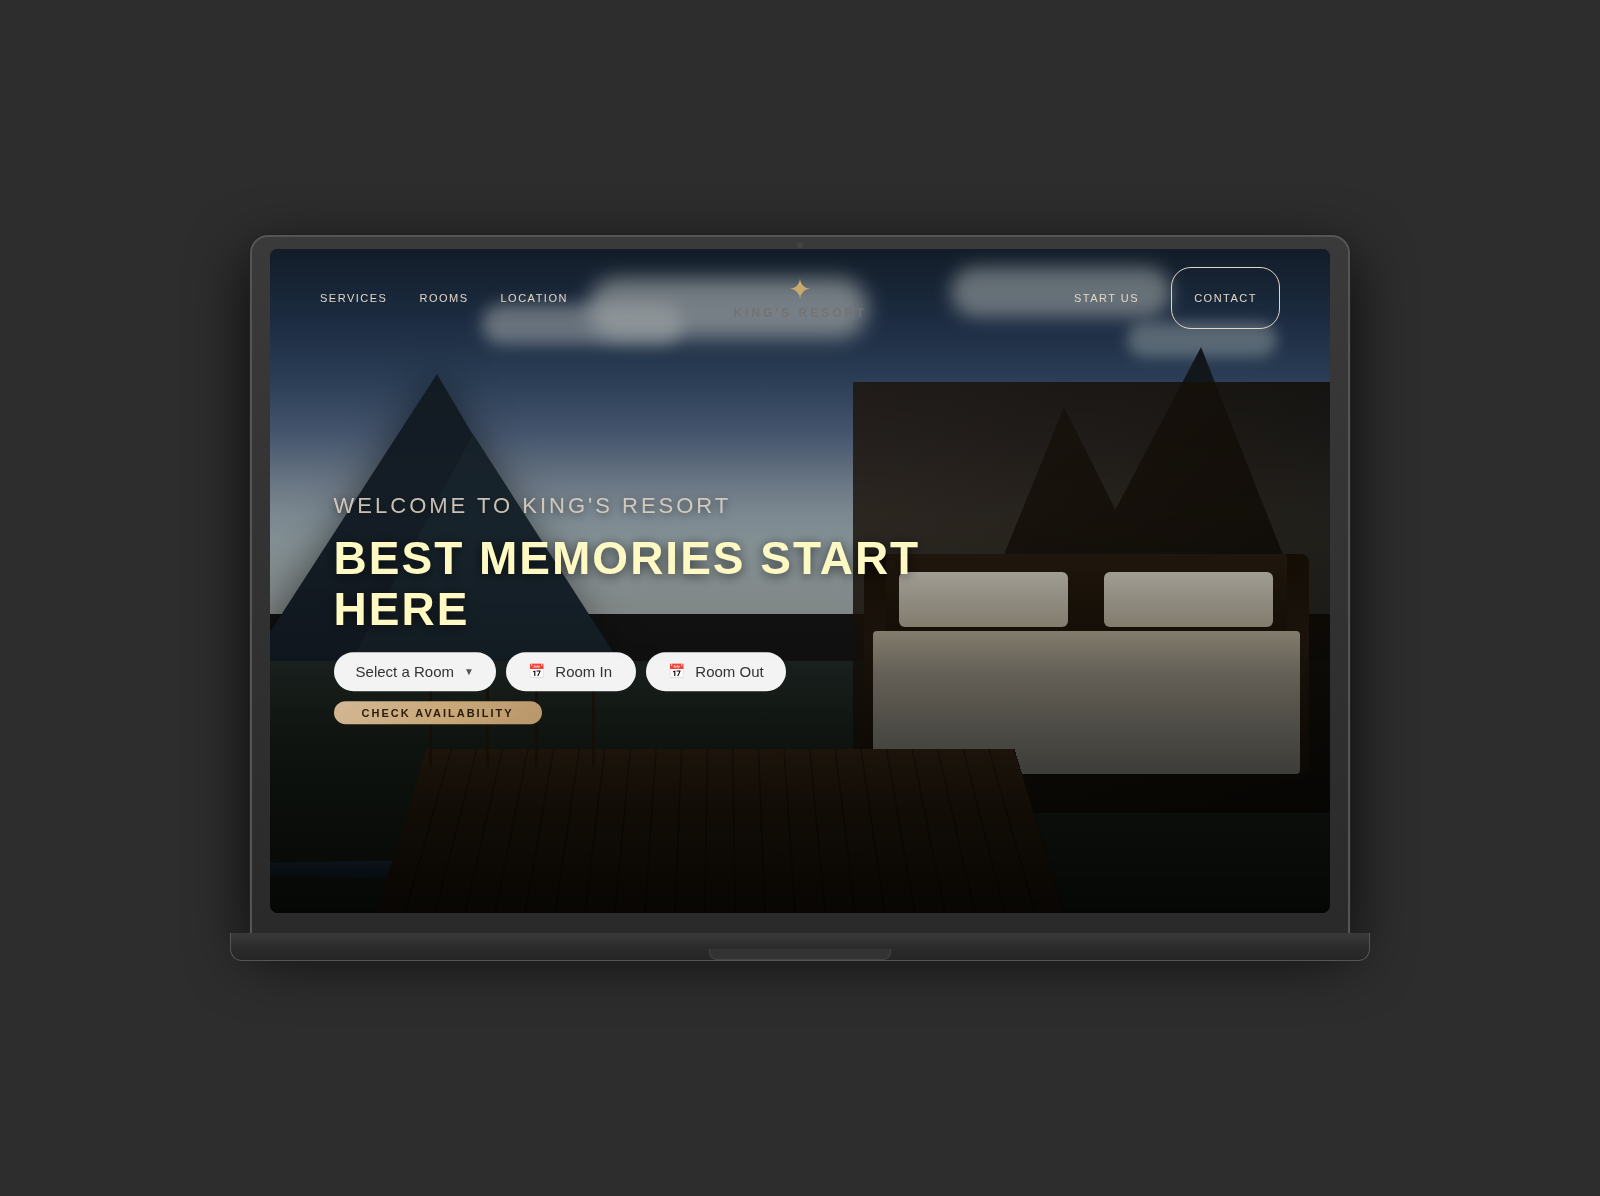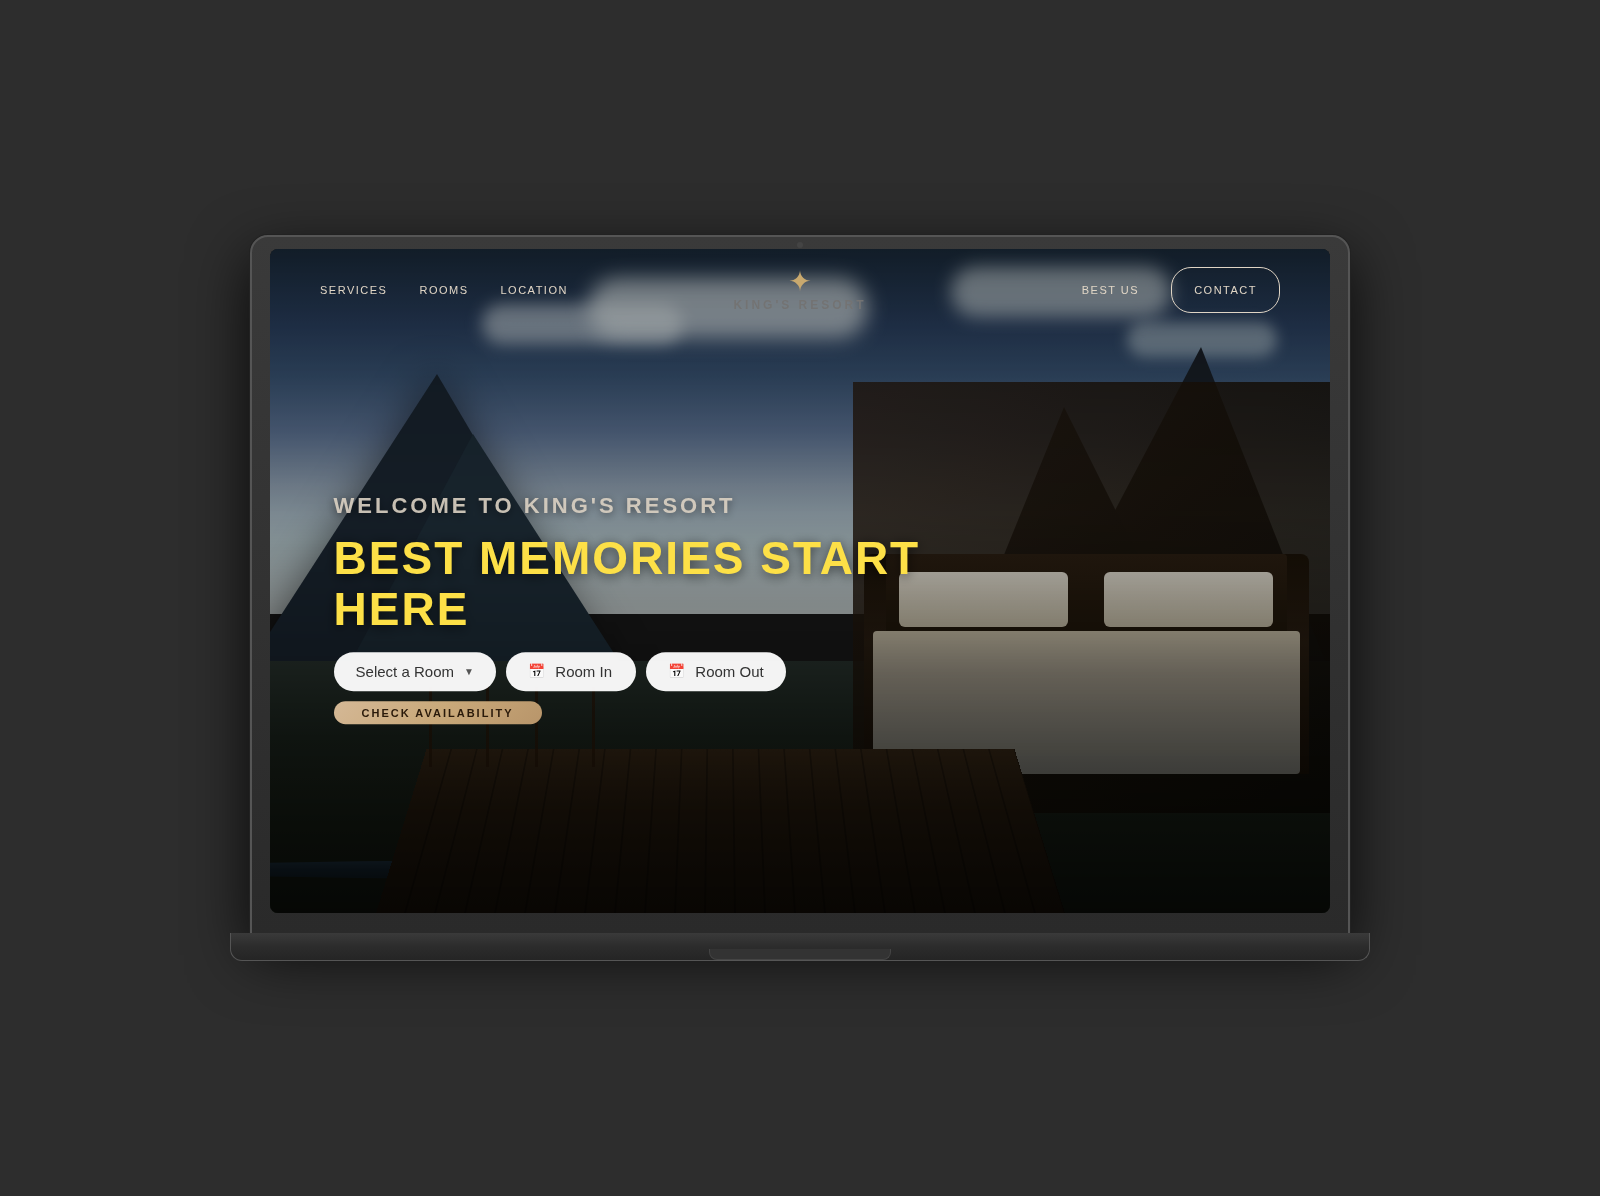--- a/index.html
+++ b/index.html
@@ -153,21 +153,21 @@
       align-items: center;
     }
 
     .contact-btn {
       color: #e0d5c5;
       font-size: 11px;
       letter-spacing: 1.5px;
       font-family: 'Arial', sans-serif;
       border: 1.5px solid #e0d5c5;
       border-radius: 20px;
-      padding: 16px 22px;
+      padding: 24px 22px;
       cursor: pointer;
       background: transparent;
     }
 
     
     .hero {
       position: relative;
       width: 100%;
       height: 100%;
       overflow: hidden;
@@ -485,27 +485,27 @@
       transform: translateY(-38%);
       z-index: 5;
       max-width: 62%;
     }
 
     .welcome-text {
       color: rgba(220,210,195,0.9);
       font-size: 22px;
       letter-spacing: 3px;
       font-family: 'Arial', sans-serif;
-      font-weight: 700;
+      font-weight: 400;
       margin-bottom: 14px;
       text-shadow: 0 2px 8px rgba(0,0,0,0.5);
     }
 
     .headline-text {
-      color: #fde047;
+      color: #fef9c3;
       font-size: 46px;
       letter-spacing: 2px;
       font-family: 'Arial', sans-serif;
       font-weight: 800;
       text-shadow: 0 2px 12px rgba(0,0,0,0.6);
       margin-bottom: 18px;
       line-height: 1.1;
     }
 
     
@@ -588,21 +588,21 @@
                 <a class="nav-item">ROOMS</a>
                 <a class="nav-item">LOCATION</a>
               </div>
 
               <div class="nav-center">
                 <div class="logo-star">✦</div>
                 <div class="logo-text">KING'S RESORT</div>
               </div>
 
               <div class="nav-right">
-                <a class="nav-item">BEST US</a>
+                <a class="nav-item">START US</a>
                 <button class="contact-btn">CONTACT</button>
               </div>
             </nav>
 
             <div class="hero">
 
               <div class="sky-layer">
                 <div class="cloud cloud-1"></div>
                 <div class="cloud cloud-2"></div>
                 <div class="cloud cloud-3"></div>

